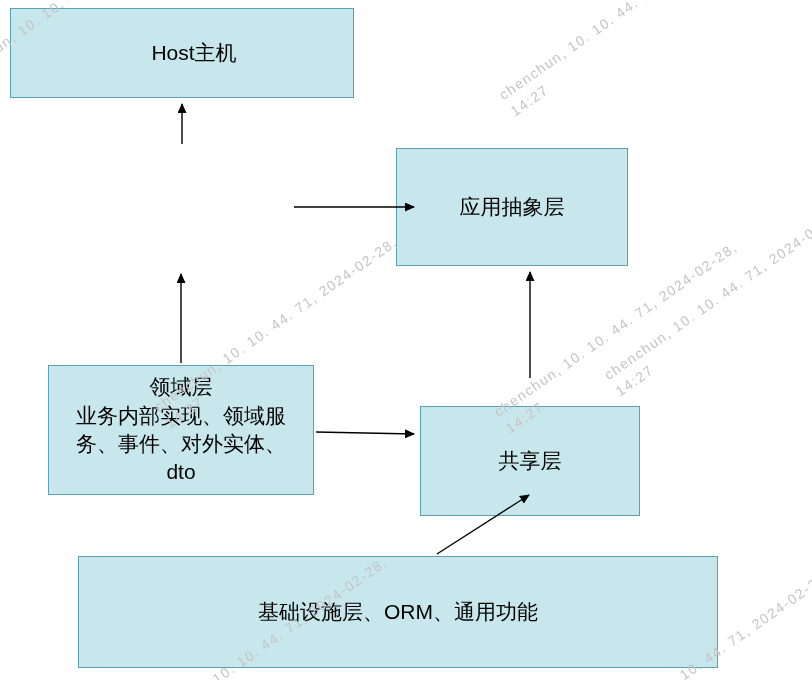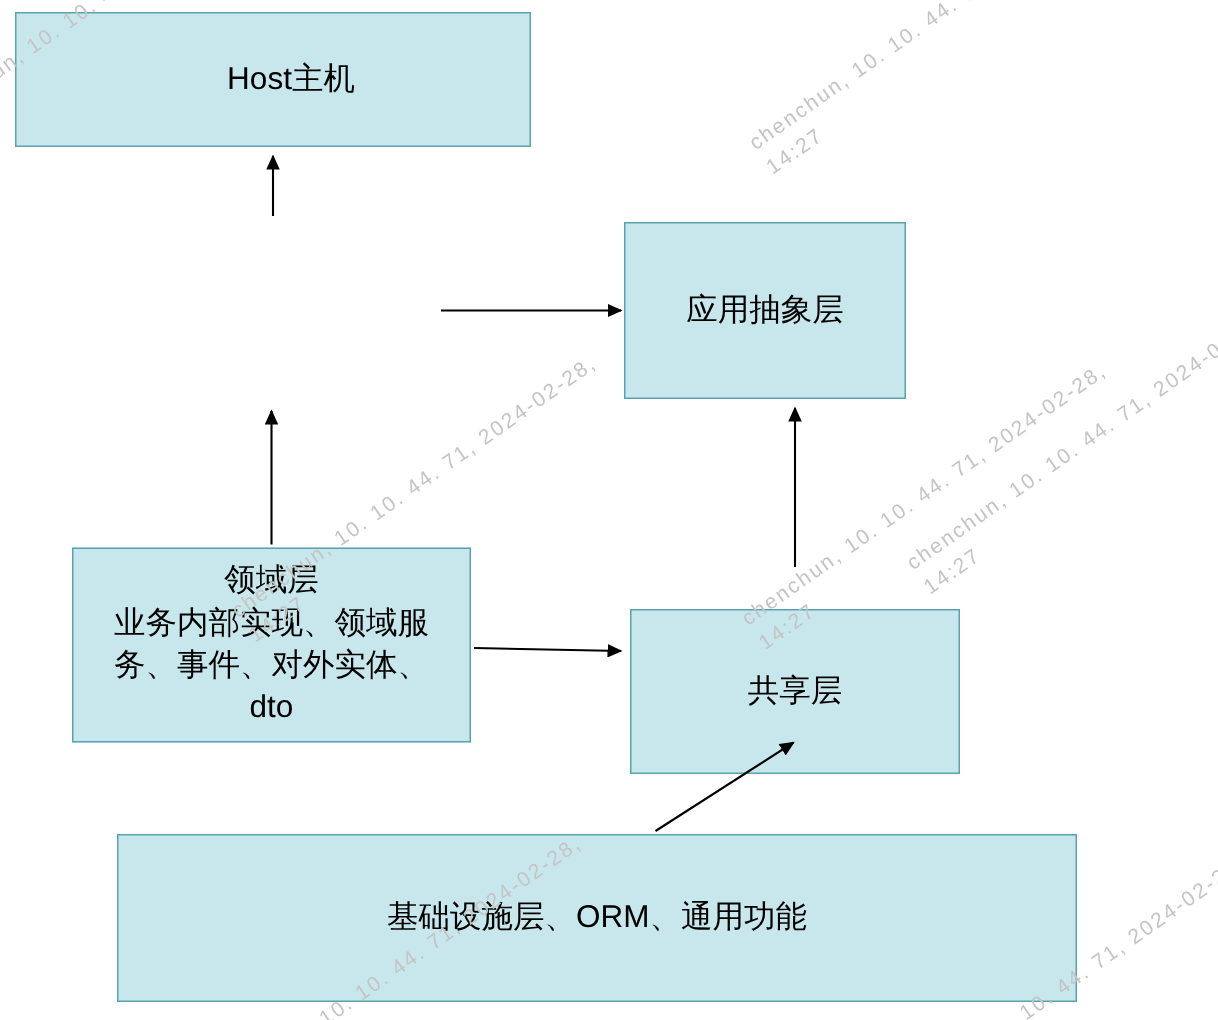--- a/index.html
+++ b/index.html
@@ -61,21 +61,21 @@
     <line x1="316" y1="432" x2="414" y2="434" stroke="#000" stroke-width="1.4" marker-end="url(#arrowhead)"></line>
     <line x1="530" y1="378" x2="530" y2="272" stroke="#000" stroke-width="1.4" marker-end="url(#arrowhead)"></line>
     <line x1="437" y1="554" x2="529" y2="495" stroke="#000" stroke-width="1.4" marker-end="url(#arrowhead)"></line>
   </svg>
 
   <div class="node" style="left:10px;top:8px;width:344px;height:90px;padding-left:24px;">
     <span class="label">Host主机</span>
   </div>
 
 
-  <div class="node" style="left:416px;top:148px;width:188px;height:118px;">
+  <div class="node" style="left:396px;top:148px;width:232px;height:118px;">
     <span class="label">应用抽象层</span>
   </div>
 
   <div class="node" style="left:48px;top:365px;width:266px;height:130px;">
     <span class="label">领域层
 业务内部实现、领域服
 务、事件、对外实体、
 dto</span>
   </div>
 

